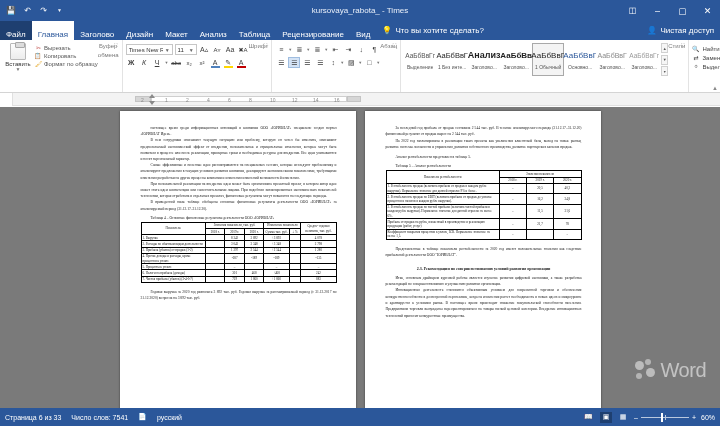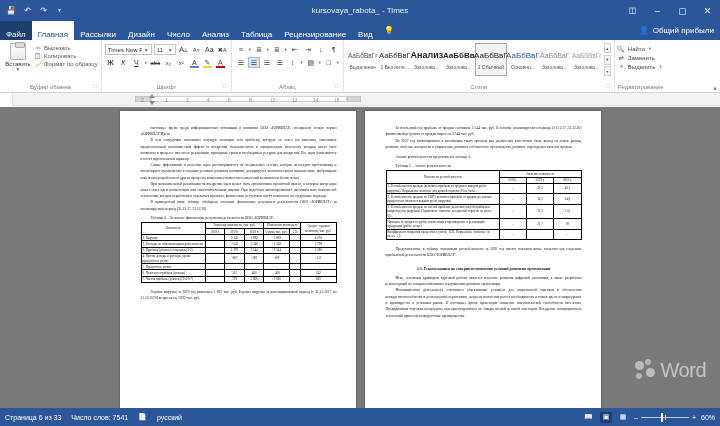--- a/index.html
+++ b/index.html
@@ -46,21 +46,21 @@
   .signin { color: #fff; font-size: 8px; margin-top: 32px; }
   .share { color: #fff; font-size: 8px; display: flex; align-items: center; gap: 3px; }
 
   
   .ribbon {
     height: 53px; background: #fff; border-bottom: 1px solid #d4d4d4;
     display: flex; align-items: stretch; font-size: 7px; color: #333;
     position: relative;
   }
   .rgroup {
-    display: flex; flex-direction: column; justify-content: space-between;
+    display: flex; justify-content: space-between;
     border-right: 1px solid #e3e3e3; padding: 2px 3px 0 3px; position: relative;
   }
   .rgroup-body { display: flex; align-items: flex-start; gap: 2px; flex: 1; }
   .rgroup-label {
     text-align: center; font-size: 6px; color: #7a7a7a; height: 9px;
     line-height: 9px; position: relative;
   }
   .rgroup-label .dlg { position: absolute; right: 1px; bottom: 1px; font-size: 5px; color: #9a9a9a; }
 
   
@@ -230,35 +230,36 @@
     <div class="win-btn" style="font-size:8px;">◫</div>
     <div class="win-btn">–</div>
     <div class="win-btn">▢</div>
     <div class="win-btn close">✕</div>
   </div>
 </div>
 
 <div class="tabstrip">
   <div class="tab file">Файл</div>
   <div class="tab active">Главная</div>
-  <div class="tab">Рассылки</div>
+  <div class="tab">Заголово</div>
   <div class="tab">Дизайн</div>
-  <div class="tab">Число</div>
+  <div class="tab">Макет</div>
   <div class="tab">Анализ</div>
   <div class="tab">Таблица</div>
   <div class="tab">Рецензирование</div>
   <div class="tab">Вид</div>
   <div class="tellme">
     <span class="bulb">💡</span>
+    <span>Что вы хотите сделать?</span>
   </div>
   <div class="tabstrip-right">
     <span class="signin">Вход</span>
     <span class="share">
       <span>👤</span>
-      <span>Общий прибыли</span>
+      <span>Чистая доступ</span>
     </span>
   </div>
 </div>
 
 <div class="ribbon">
 
   <div class="rgroup">
     <div class="rgroup-body">
       <div class="clip-paste">
         <div class="clip-icon"></div>

